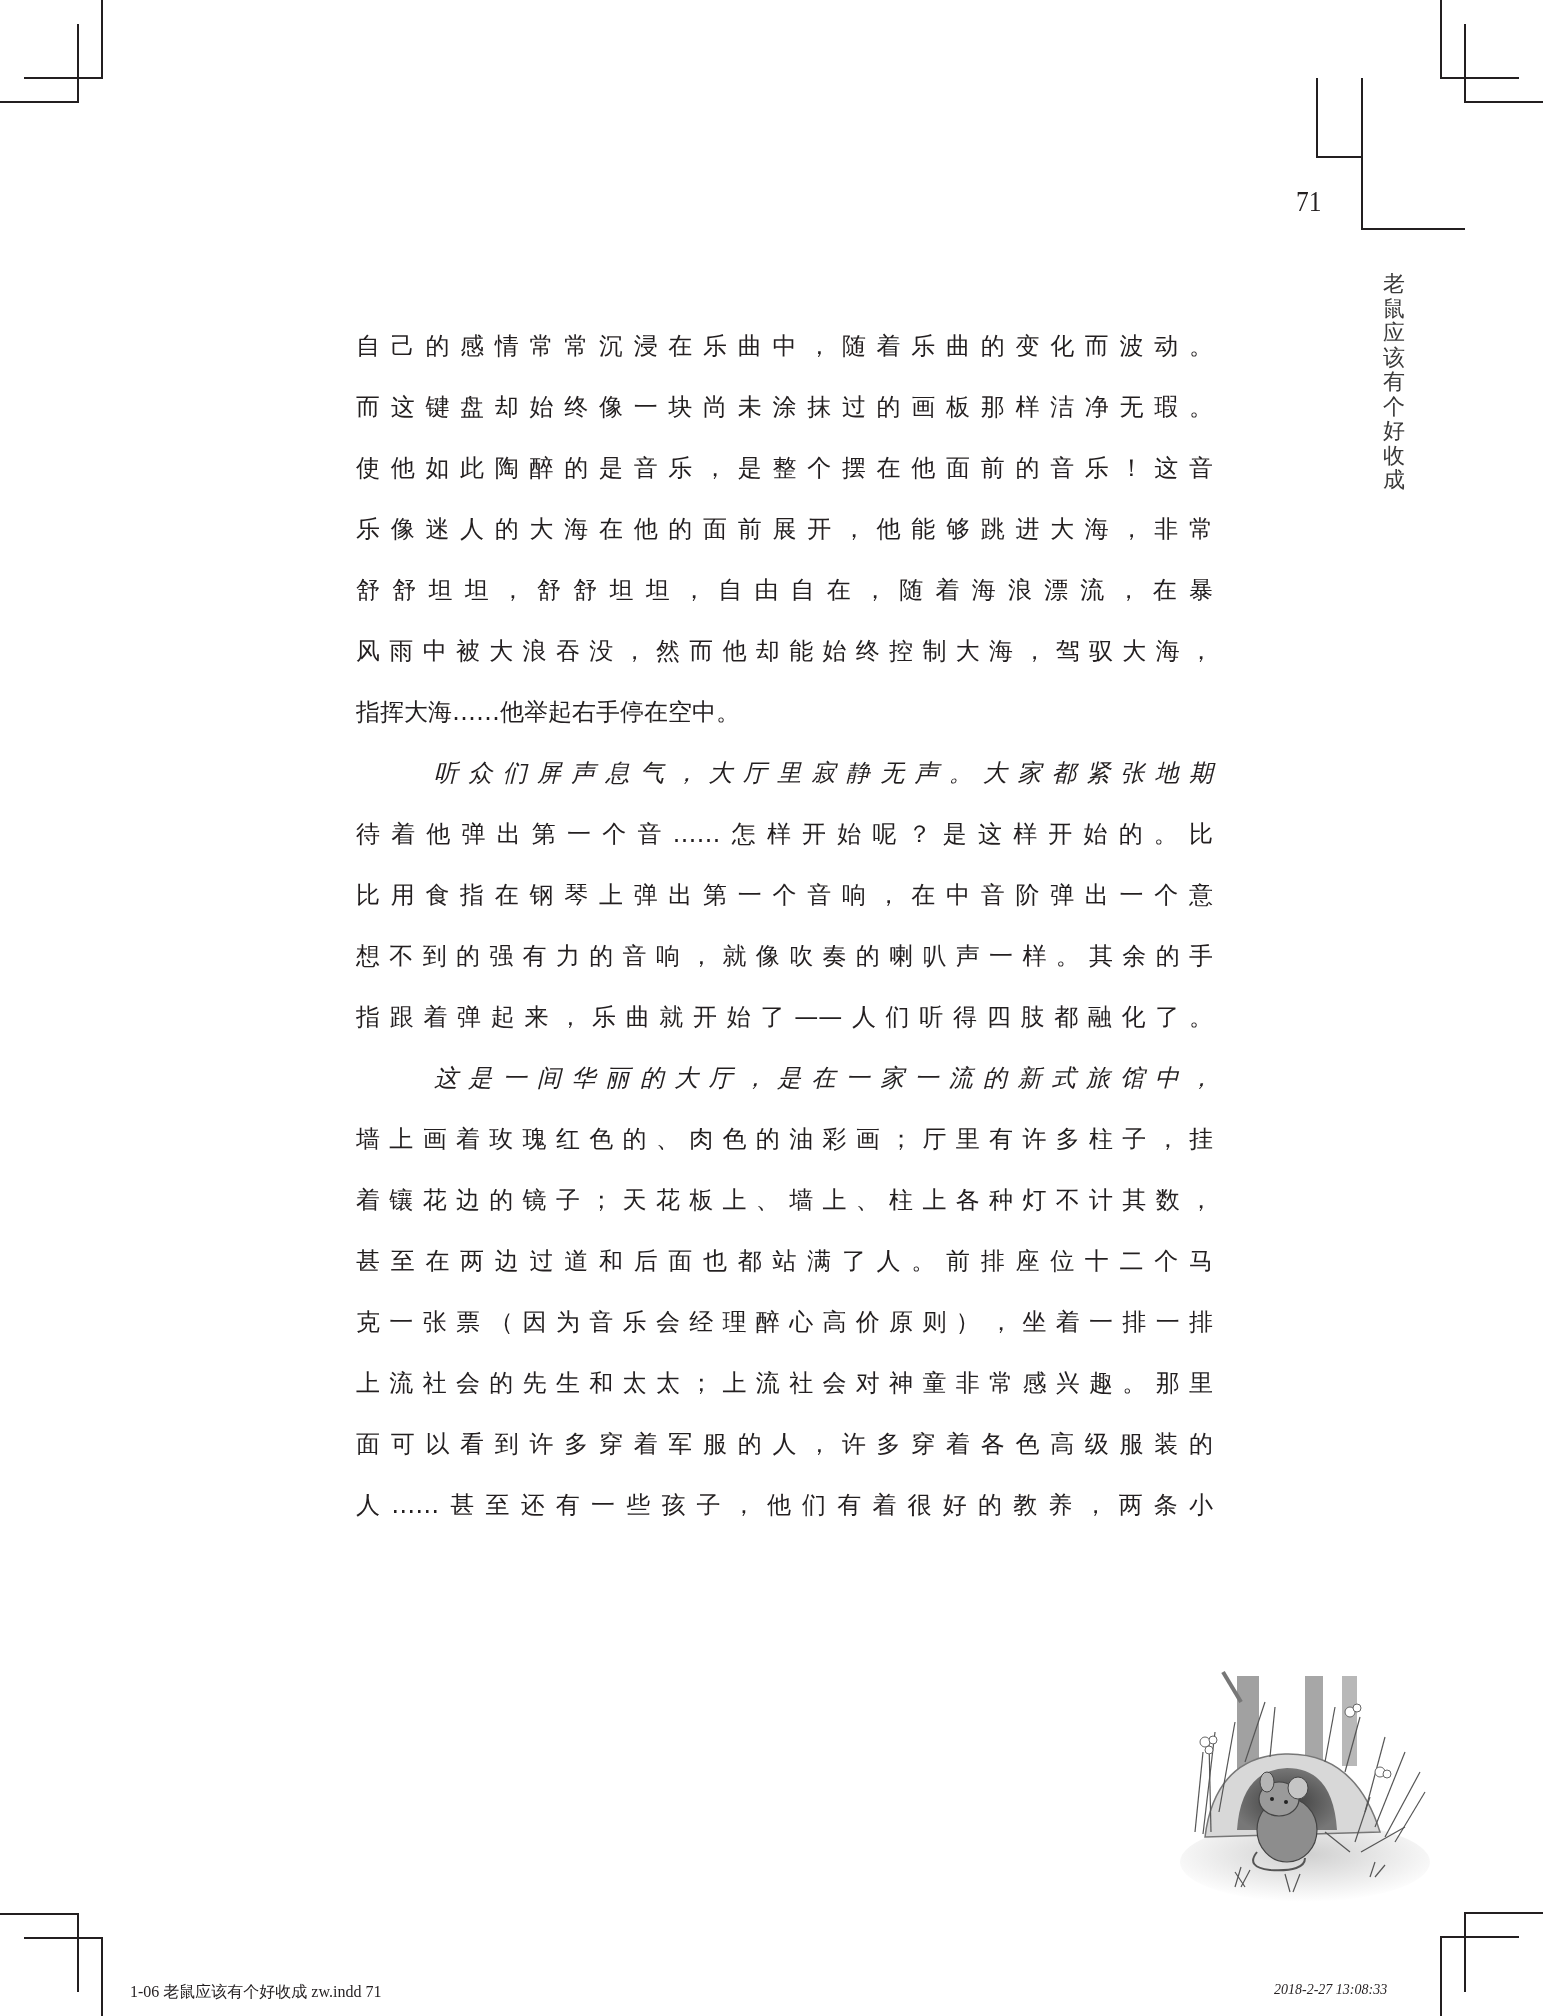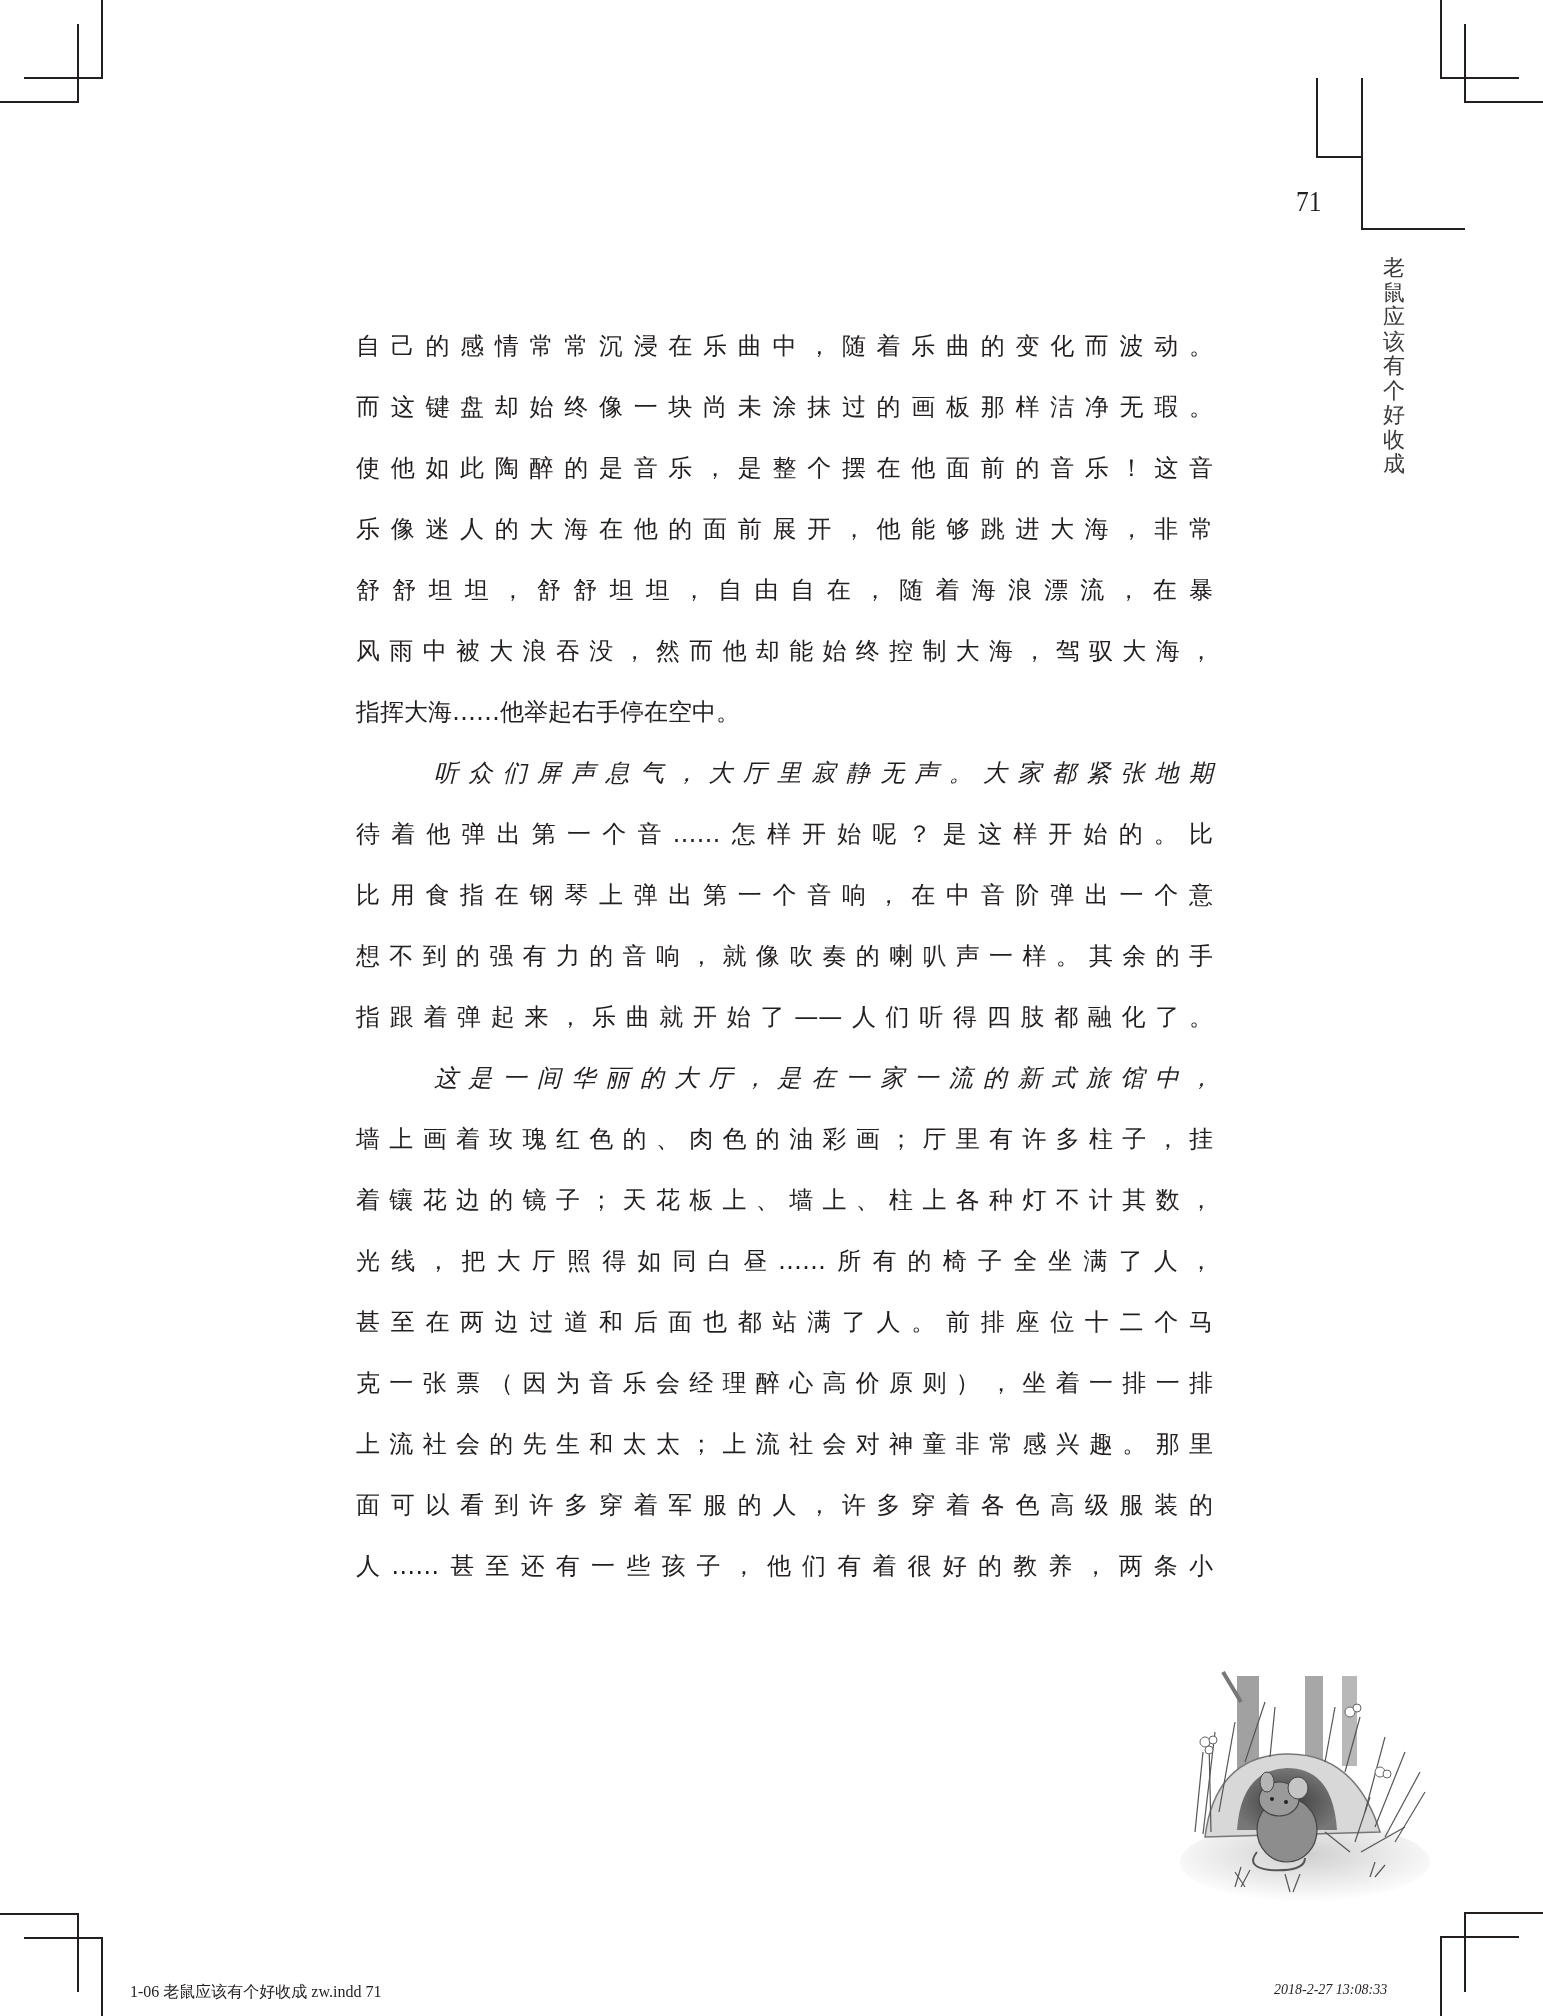--- a/index.html
+++ b/index.html
@@ -3,21 +3,21 @@
 <meta charset="utf-8">
 <style>
   html, body { margin: 0; padding: 0; background: #ffffff; }
   body { width: 1543px; height: 2016px; position: relative; overflow: hidden;
          font-family: "DejaVu Sans", sans-serif; color: #231f20; }
   .mark { position: absolute; background: #231f20; }
   .h { height: 2px; }
   .v { width: 2px; }
   .page-number { position: absolute; left: 1296px; top: 184px; font-family: "Liberation Serif", "DejaVu Serif", serif;
                  font-size: 30px; color: #231f20; transform: scaleX(0.85); transform-origin: left top; }
-  .running-title { position: absolute; left: 1381px; top: 256px; width: 26px; font-size: 22px; line-height: 24.5px;
+  .running-title { position: absolute; left: 1381px; top: 272px; width: 26px; font-size: 22px; line-height: 24.5px;
                    color: #3a3a3a; text-align: center; word-break: break-all; }
   .body-text { position: absolute; left: 356px; top: 316px; width: 857px; }
   .line { display: block; height: 61px; line-height: 61px; font-size: 24px; text-align: justify;
           text-align-last: justify; white-space: nowrap; overflow: visible; color: #231f20; }
   .line.indent { padding-left: 78px; font-style: italic; }
   .line.last { text-align-last: left; }
   .illustration { position: absolute; left: 1175px; top: 1662px; width: 262px; height: 245px; }
   .footer-left { position: absolute; left: 130px; top: 1982px; font-size: 16px; font-family: "Liberation Serif", "DejaVu Serif", serif; color: #231f20; }
   .footer-right { position: absolute; left: 1274px; top: 1982px; font-size: 14px; font-family: "Liberation Serif", "DejaVu Serif", serif; color: #231f20; font-style: italic; }
 </style>
@@ -64,21 +64,20 @@
 
   <span class="line indent">听众们屏声息气，大厅里寂静无声。大家都紧张地期</span>
   <span class="line">待着他弹出第一个音……怎样开始呢？是这样开始的。比</span>
   <span class="line">比用食指在钢琴上弹出第一个音响，在中音阶弹出一个意</span>
   <span class="line">想不到的强有力的音响，就像吹奏的喇叭声一样。其余的手</span>
   <span class="line">指跟着弹起来，乐曲就开始了——人们听得四肢都融化了。</span>
 
   <span class="line indent">这是一间华丽的大厅，是在一家一流的新式旅馆中，</span>
   <span class="line">墙上画着玫瑰红色的、肉色的油彩画；厅里有许多柱子，挂</span>
   <span class="line">着镶花边的镜子；天花板上、墙上、柱上各种灯不计其数，</span>
-  <span class="line">光线，把大厅照得如同白昼……所有的椅子全坐满了人，</span>
   <span class="line">甚至在两边过道和后面也都站满了人。前排座位十二个马</span>
   <span class="line">克一张票（因为音乐会经理醉心高价原则），坐着一排一排</span>
   <span class="line">上流社会的先生和太太；上流社会对神童非常感兴趣。那里</span>
   <span class="line">面可以看到许多穿着军服的人，许多穿着各色高级服装的</span>
   <span class="line">人……甚至还有一些孩子，他们有着很好的教养，两条小</span>
 </div>
 
 <div class="illustration">
   <svg width="262" height="245" viewBox="0 0 262 245">
     <defs>

